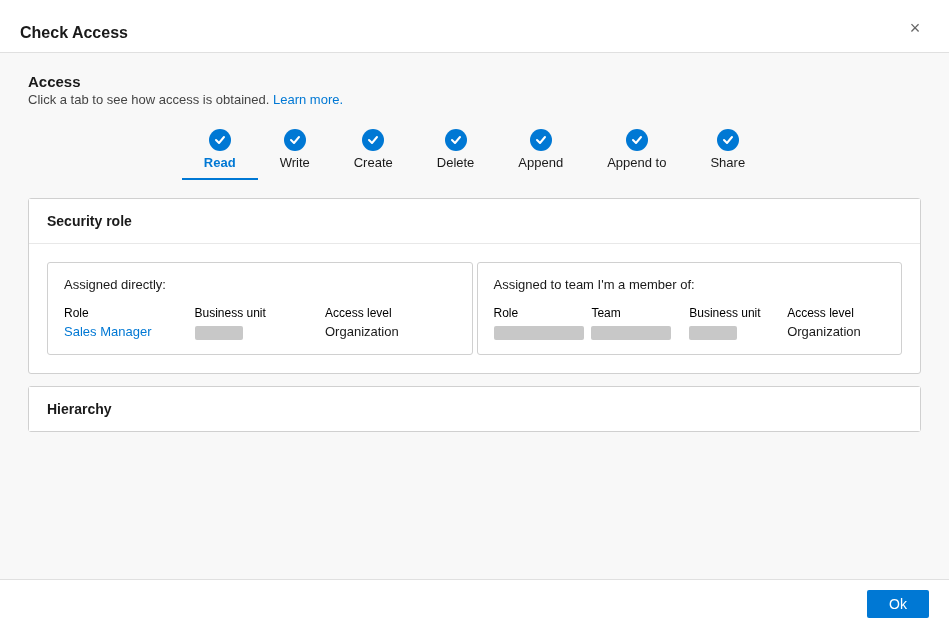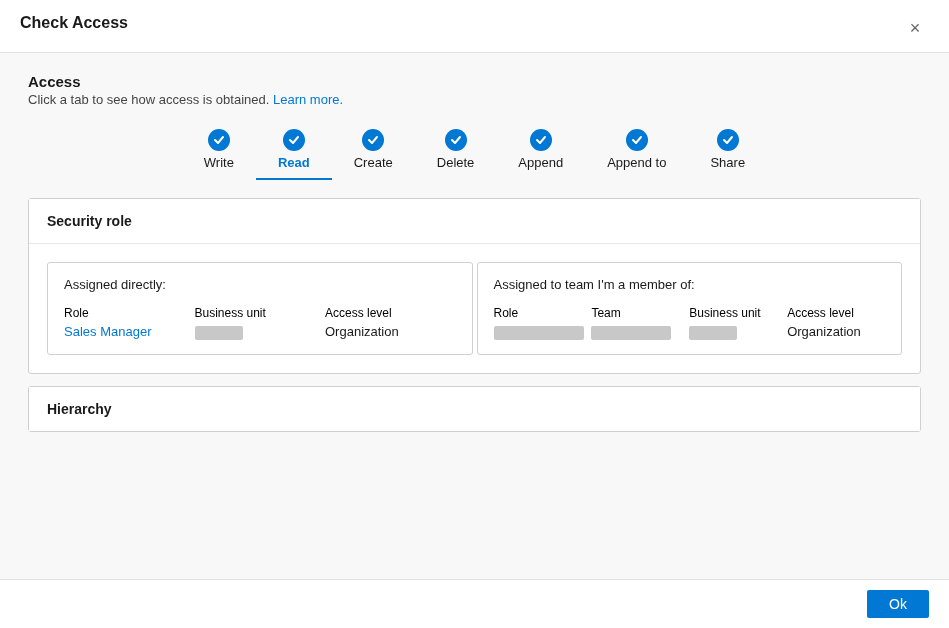--- a/index.html
+++ b/index.html
@@ -17,21 +17,21 @@
     .dialog {
       background: #ffffff;
       width: 949px;
       height: 628px;
       position: relative;
       display: flex;
       flex-direction: column;
     }
     .dialog-header {
       display: flex;
-      align-items: flex-start;
+      align-items: flex-end;
       justify-content: space-between;
       padding: 14px 20px 10px 20px;
       border-bottom: 1px solid #e0e0e0;
     }
     .dialog-title {
       font-size: 16px;
       font-weight: 600;
       color: #1a1a1a;
     }
     .close-btn {
@@ -212,35 +212,35 @@
 
     <div>
       <div class="access-section-title">Access</div>
       <div class="access-subtitle">
         <span>Click a tab to see how access is obtained.</span>
         <a href="#">Learn more.</a>
       </div>
     </div>
 
     <div class="tabs-row">
+      <div class="tab-item active">
+        <div class="tab-check">
+          <svg viewBox="0 0 12 12" fill="none">
+              <polyline points="2,6 5,9 10,3" stroke="white" stroke-width="2" stroke-linecap="round" stroke-linejoin="round"></polyline>
+            </svg>
+        </div>
+        <span class="tab-label">Read</span>
+      </div>
       <div class="tab-item">
         <div class="tab-check">
           <svg viewBox="0 0 12 12" fill="none">
               <polyline points="2,6 5,9 10,3" stroke="white" stroke-width="2" stroke-linecap="round" stroke-linejoin="round"></polyline>
             </svg>
         </div>
         <span class="tab-label">Write</span>
-      </div>
-      <div class="tab-item active">
-        <div class="tab-check">
-          <svg viewBox="0 0 12 12" fill="none">
-              <polyline points="2,6 5,9 10,3" stroke="white" stroke-width="2" stroke-linecap="round" stroke-linejoin="round"></polyline>
-            </svg>
-        </div>
-        <span class="tab-label">Read</span>
       </div>
       <div class="tab-item">
         <div class="tab-check">
           <svg viewBox="0 0 12 12" fill="none">
               <polyline points="2,6 5,9 10,3" stroke="white" stroke-width="2" stroke-linecap="round" stroke-linejoin="round"></polyline>
             </svg>
         </div>
         <span class="tab-label">Create</span>
       </div>
       <div class="tab-item">

